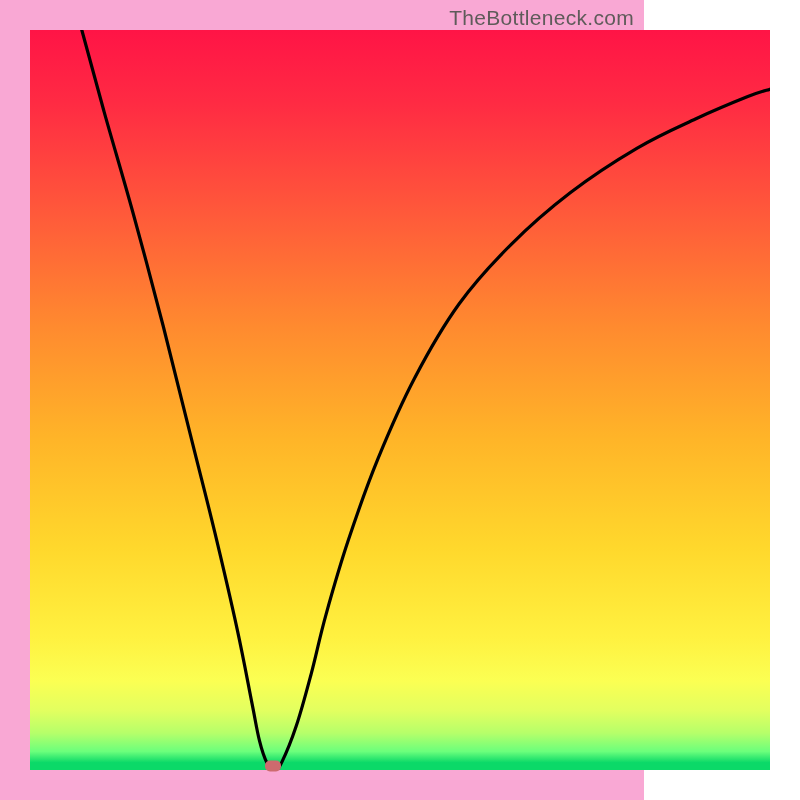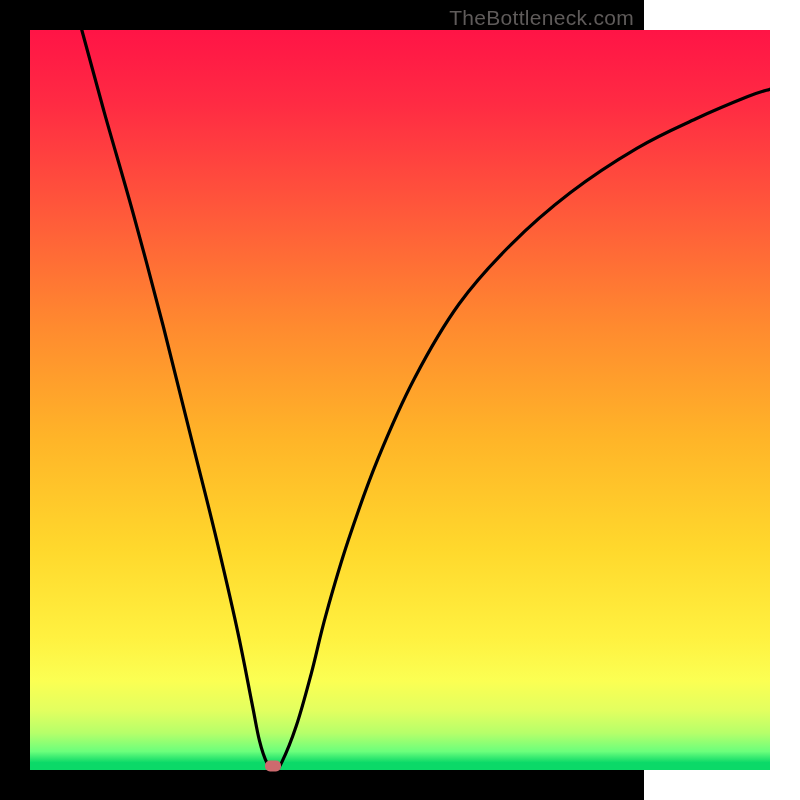--- a/index.html
+++ b/index.html
@@ -6,21 +6,21 @@
     margin: 0;
     padding: 0;
     width: 800px;
     height: 800px;
     overflow: hidden;
     font-family: Arial, Helvetica, sans-serif;
   }
   .outer {
     width: 644px;
     height: 800px;
-    background: #000000;
+    background: #f9a8d4;
     position: relative;
   }
   .plot {
     position: absolute;
     left: 30px;
     top: 30px;
     width: 740px;
     height: 740px;
     
     background: linear-gradient(

